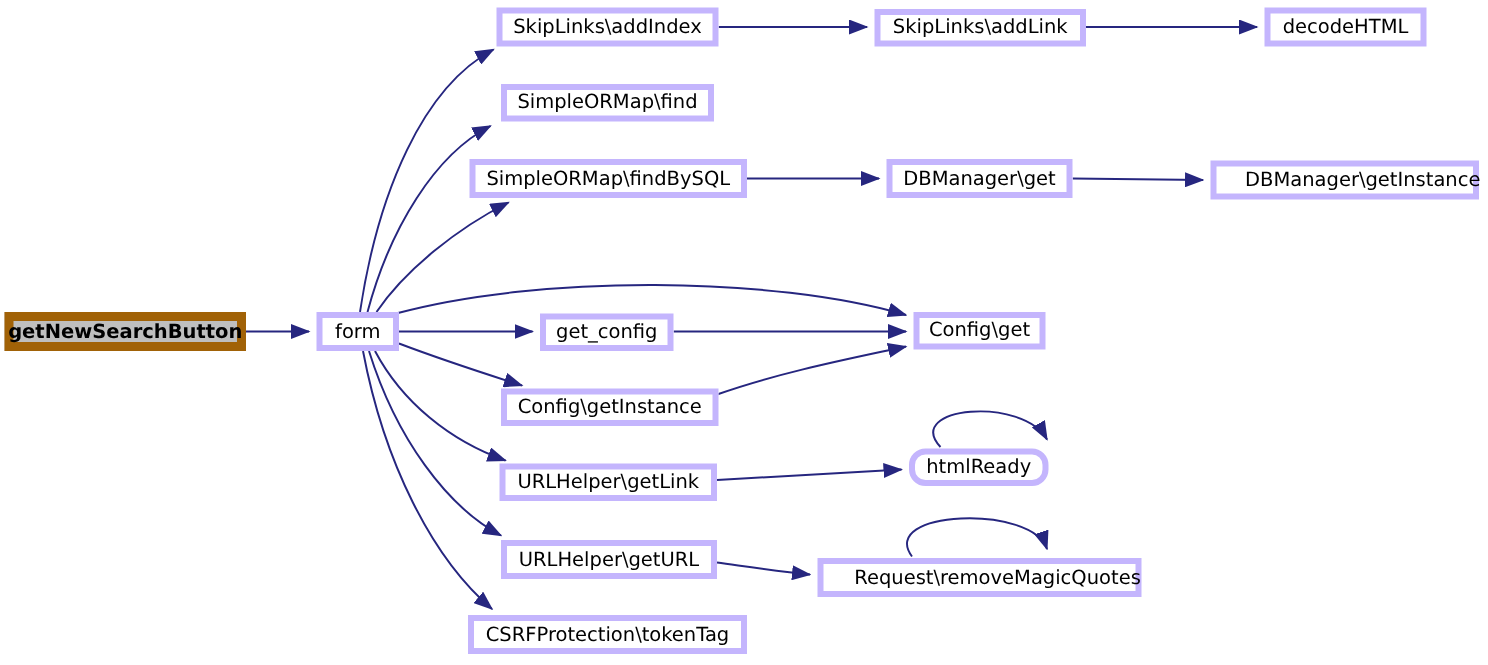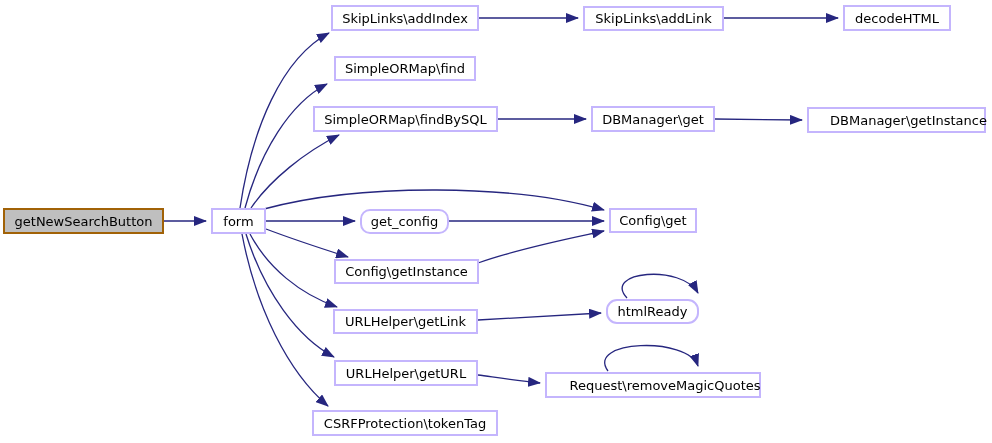--- a/index.html
+++ b/index.html
@@ -5,26 +5,26 @@
   html,body { margin:0; padding:0; background:#ffffff; }
   .canvas {
     position:relative; width:992px; height:443px; background:#ffffff;
     font-family:"DejaVu Sans","Liberation Sans",sans-serif; overflow:hidden;
   }
   svg.edges { position:absolute; left:0; top:0; width:992px; height:443px; pointer-events:none; }
   path.edge { fill:none; stroke:#26267f; stroke-width:1.3px; }
   .node {
     position:absolute; box-sizing:border-box;
     display:flex; align-items:center; justify-content:center;
-    background:#ffffff; border:2px solid #c4b5fd;
+    background:#ffffff; border:4px solid #c4b5fd;
     font-size:13px; line-height:1; color:#000000;
     white-space:nowrap; cursor:pointer;
   }
   .node.root {
-    background:#bfbfbf; border:2px solid #a16207; cursor:default;
+    background:#bfbfbf; border:6px solid #a16207; cursor:default;font-weight:bold;
   }
 </style>
 </head>
 <body>
 
 <div class="canvas">
 
   <svg class="edges" viewBox="0 0 992 443" xmlns="http://www.w3.org/2000/svg">
     <defs>
       <marker id="arrow" markerWidth="13" markerHeight="10" refX="12" refY="5" orient="auto" markerUnits="userSpaceOnUse">
@@ -56,21 +56,21 @@
   <div class="node root" style="left:3px;top:208px;width:161px;height:26px;">getNewSearchButton</div>
 
   <div class="node" style="left:211px;top:208px;width:55px;height:26px;">form</div>
 
   <div class="node" style="left:331px;top:5px;width:148px;height:26px;">SkipLinks\addIndex</div>
 
   <div class="node" style="left:313px;top:106px;width:185px;height:26px;">SimpleORMap\findBySQL</div>
 
   <div class="node" style="left:334px;top:56px;width:142px;height:25px;">SimpleORMap\find</div>
 
-  <div class="node" style="left:360px;top:209px;width:89px;height:25px;border-radius:10px;">get_config</div>
+  <div class="node" style="left:360px;top:209px;width:89px;height:25px;">get_config</div>
 
   <div class="node" style="left:334px;top:259px;width:145px;height:25px;">Config\getInstance</div>
 
   <div class="node" style="left:333px;top:309px;width:145px;height:25px;">URLHelper\getLink</div>
 
   <div class="node" style="left:334px;top:360px;width:144px;height:26px;text-align:center;">URLHelper\getURL</div>
 
   <div class="node" style="left:312px;top:410px;width:186px;height:26px;">CSRFProtection\tokenTag</div>
 
   <div class="node" style="left:583px;top:6px;width:141px;height:25px;text-align:right;">SkipLinks\addLink</div>

